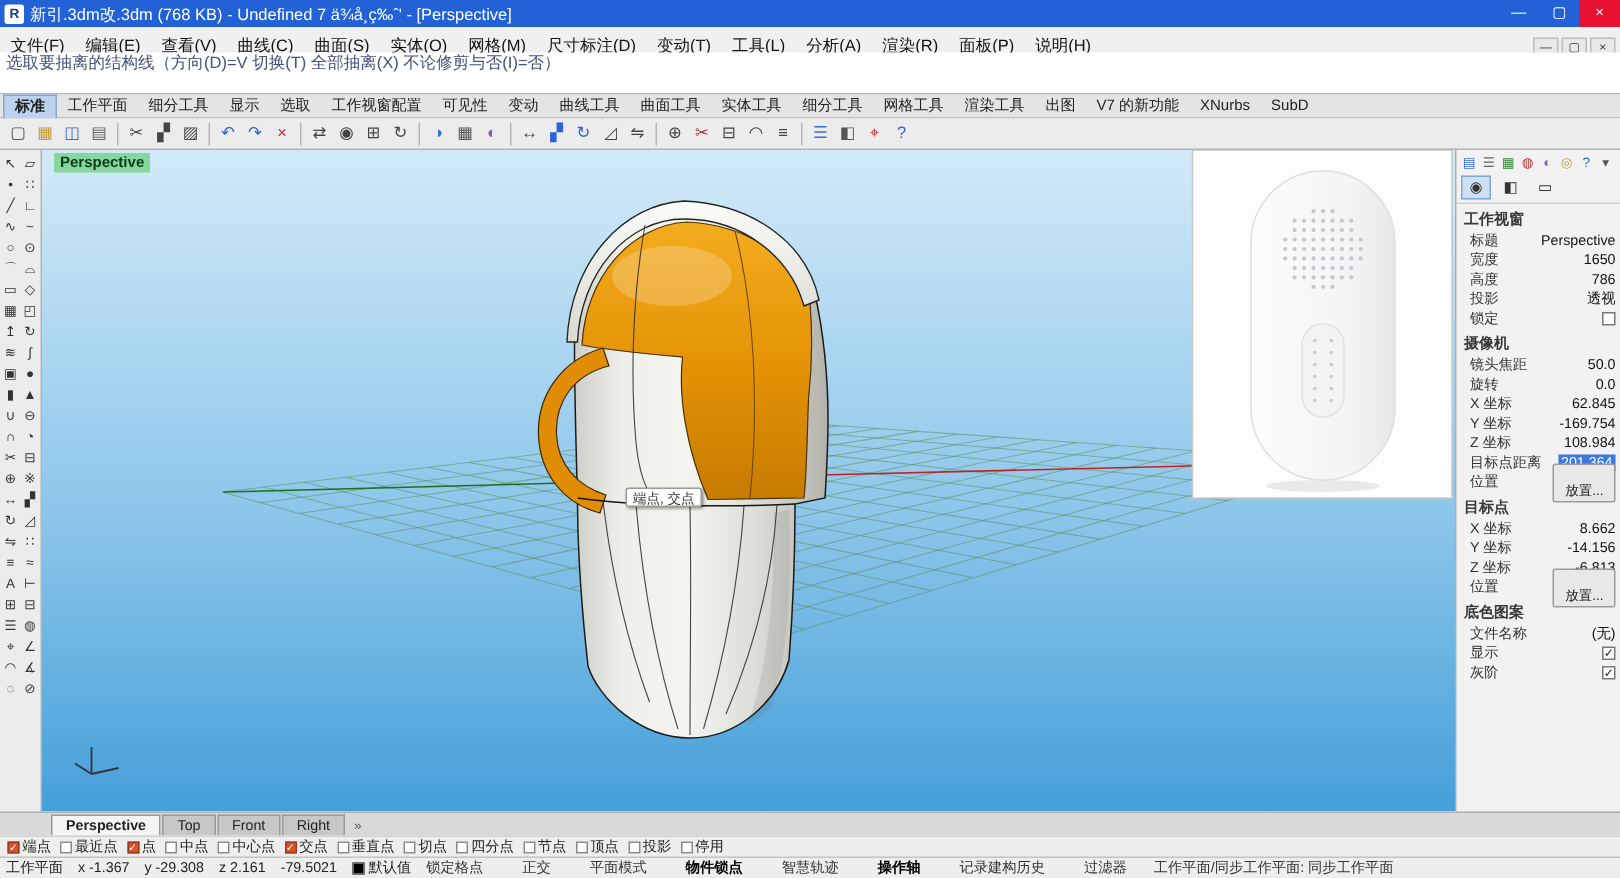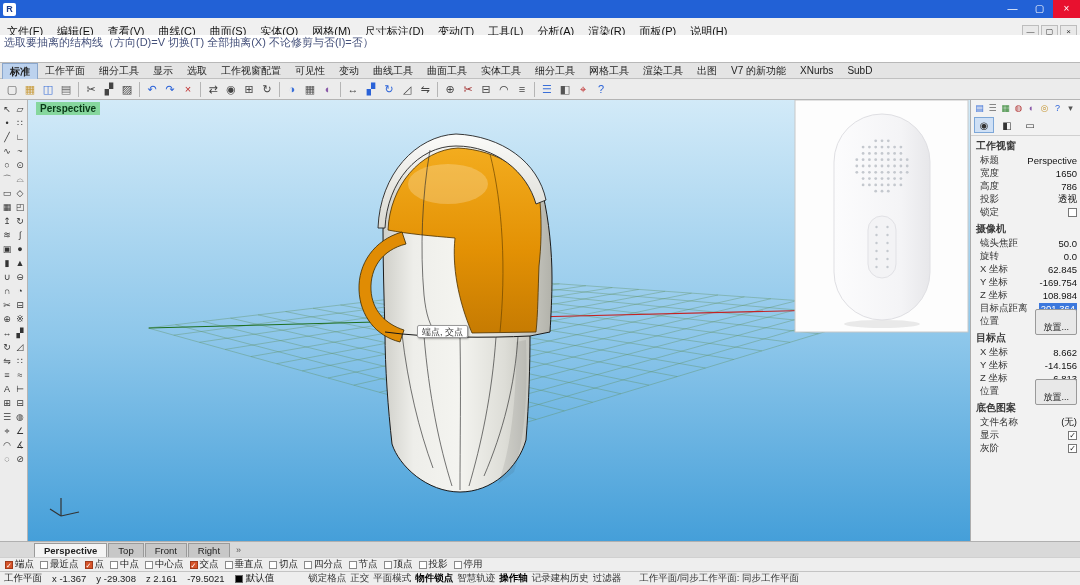--- a/index.html
+++ b/index.html
@@ -96,34 +96,35 @@
     padding:0 5px;}
   .os-item{display:flex;align-items:center;gap:2px;color:#222;white-space:nowrap;}
   .os-box{width:8px;height:8px;border:1px solid #8a8a8a;background:#fff;font-size:7px;
     line-height:7px;text-align:center;color:#fff;}
   .os-box.checked{background:#d6542a;border-color:#a03a1a;}
 
   
   #status-bar{position:absolute;left:0;right:0;top:571px;height:14px;background:#eeeeee;
     border-top:1px solid #c4c4c4;display:flex;align-items:center;font-size:9.5px;color:#222;
     padding:0 4px;gap:10px;white-space:nowrap;}
-  #status-toggles{display:flex;gap:4px;margin-left:24px;}
+  #status-toggles{display:flex;gap:26px;}
   .sb-toggle{color:#333;}
   .sb-toggle.active{font-weight:bold;color:#000;}
   .sb-layer{display:flex;align-items:center;gap:3px;}
   .sb-swatch{width:8px;height:8px;border:1px solid #666;}
   .sb-info{margin-left:8px;color:#333;}
 </style>
 </head>
 <body>
 
 <div id="app">
 
   <div id="titlebar">
     <div class="app-icon">R</div>
+    <div class="title-text">新引.3dm改.3dm (768 KB) - Undefined 7 ä¾å¸ç‰ˆ' - [Perspective]</div>
     <div id="win-controls">
         <div class="wbtn">—</div>
         <div class="wbtn">▢</div>
         <div class="wbtn close">×</div>
       </div>
   </div>
 
   <div id="menubar">
     <span id="menu-items" style="display:flex">
         <div class="menu-item">文件(F)</div>

